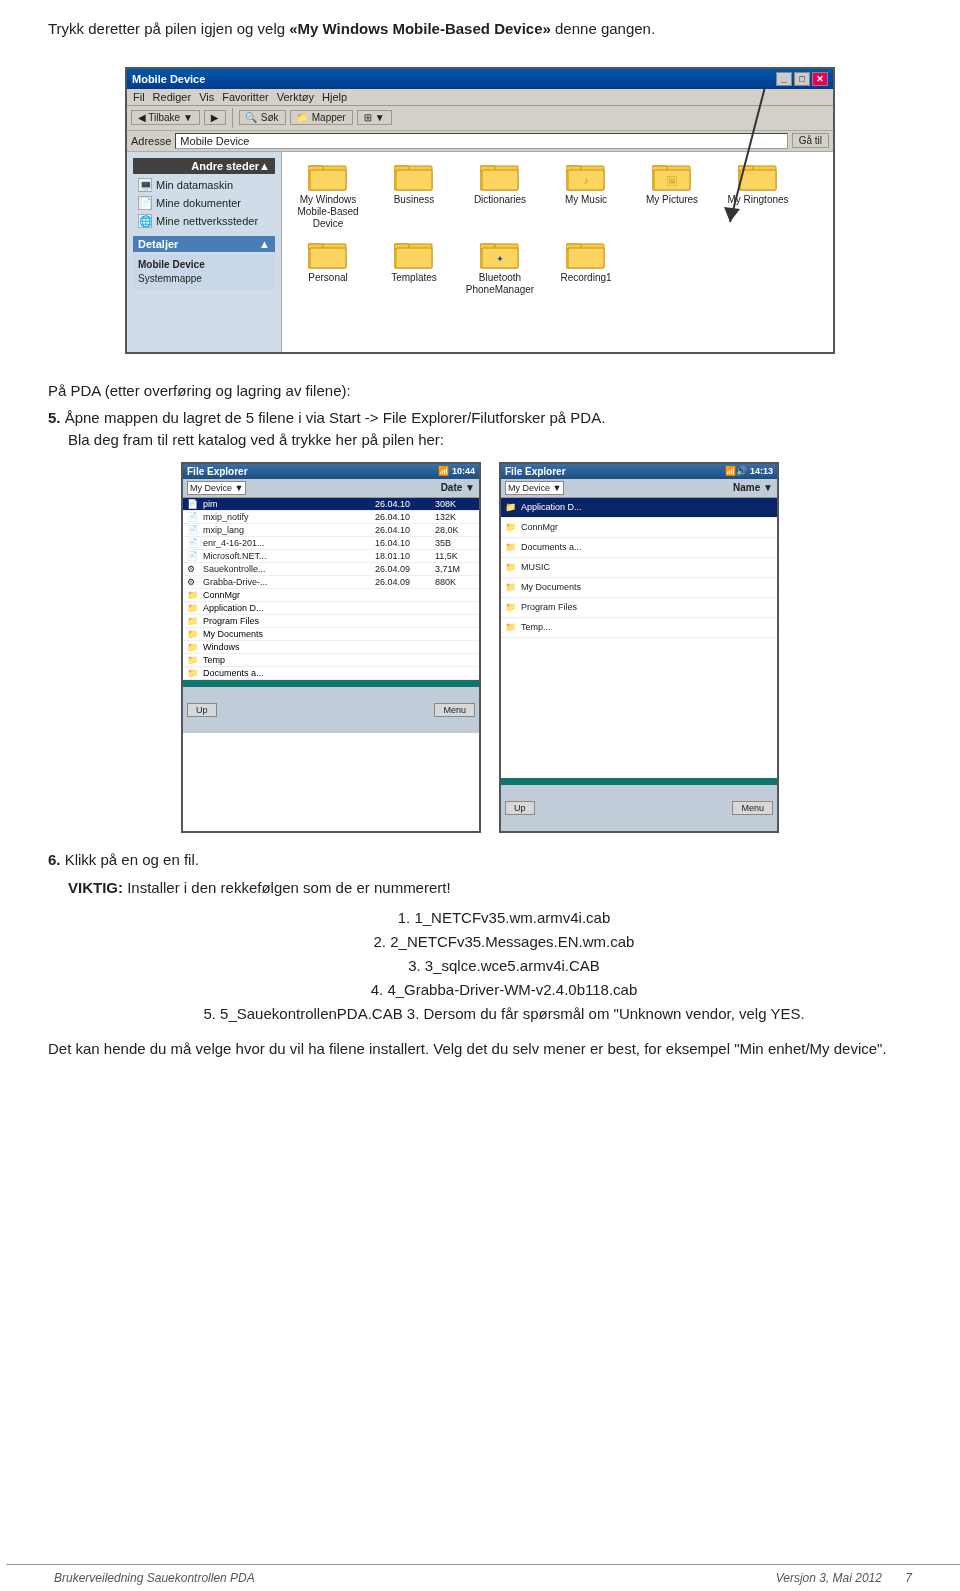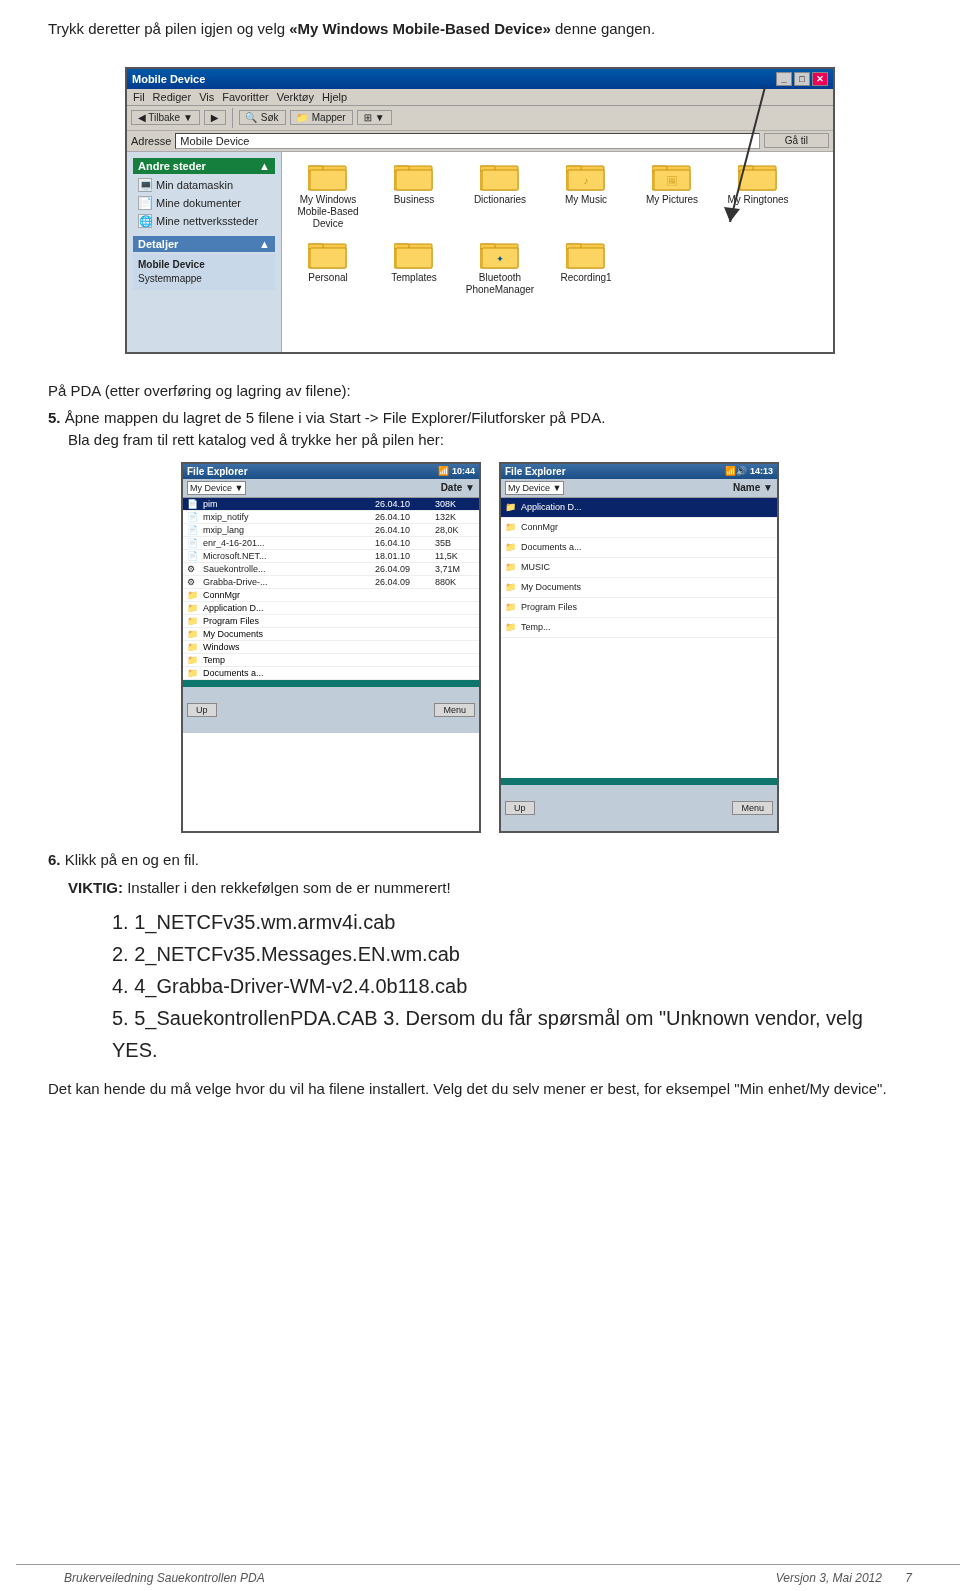--- a/index.html
+++ b/index.html
@@ -101,42 +101,42 @@
     .win-address-field {
       background: #fff;
       border: 1px inset #999;
       padding: 1px 4px;
       flex: 1;
       font-size: 11px;
     }
     .win-goto-btn {
       background: #d4d0c8;
       border: 1px solid #999;
-      padding: 1px 20px;
+      padding: 1px 6px;
       font-size: 10px;
       cursor: pointer;
     }
     .win-body {
       display: flex;
       min-height: 200px;
     }
     .win-sidebar {
       width: 155px;
       background: #d0dce8;
       border-right: 1px solid #aaa;
       padding: 6px;
       font-size: 11px;
     }
     .win-sidebar-section {
-      background: #15803d;
+      background: #404040;
       color: #fff;
       padding: 2px 5px;
       display: flex;
       align-items: center;
-      justify-content: space-between;
+      justify-content: flex-end;
       margin-bottom: 2px;
       font-weight: bold;
       font-size: 11px;
     }
     .win-sidebar-item {
       display: flex;
       align-items: center;
       gap: 4px;
       padding: 2px 5px;
       font-size: 11px;
@@ -342,30 +342,31 @@
       border-bottom: 1px solid #eee;
       min-height: 20px;
     }
     .pda2-file-row.selected {
       background: #0a246a;
       color: #fff;
     }
 
     
     .list-item {
-      font-size: 20px;
+      font-size: 15px;
       line-height: 1.6;
-      margin-left: 40px;
+      margin-left: 24px;
+      text-align: center;
     }
 
     
     .page-footer {
       position: absolute;
       bottom: 0;
-      left: 16px;
+      left: 6px;
       right: 0;
       border-top: 1px solid #999;
       display: flex;
       justify-content: space-between;
       padding: 6px 48px;
       font-size: 12px;
       color: #555;
       font-style: italic;
     }
 
@@ -727,20 +728,21 @@
   <p class="numbered-para">
     <b>6.</b> Klikk på en og en fil.
   </p>
   <p class="numbered-para indented">
     <b>VIKTIG:</b> Installer i den rekkefølgen som de er nummerert!
   </p>
 
   <div style="margin-left: 24px; margin-bottom: 12px;">
     <div class="list-item">1. 1_NETCFv35.wm.armv4i.cab</div>
     <div class="list-item">2. 2_NETCFv35.Messages.EN.wm.cab</div>
+    <div class="list-item">3. 3_sqlce.wce5.armv4i.CAB</div>
     <div class="list-item">4. 4_Grabba-Driver-WM-v2.4.0b118.cab</div>
     <div class="list-item">5. 5_SauekontrollenPDA.CAB 3. Dersom du får spørsmål om "Unknown vendor, velg YES.</div>
   </div>
 
   <p class="section-para">
     Det kan hende du må velge hvor du vil ha filene installert. Velg det du selv mener er best, for eksempel "Min enhet/My device".
   </p>
 
 </div>
 

